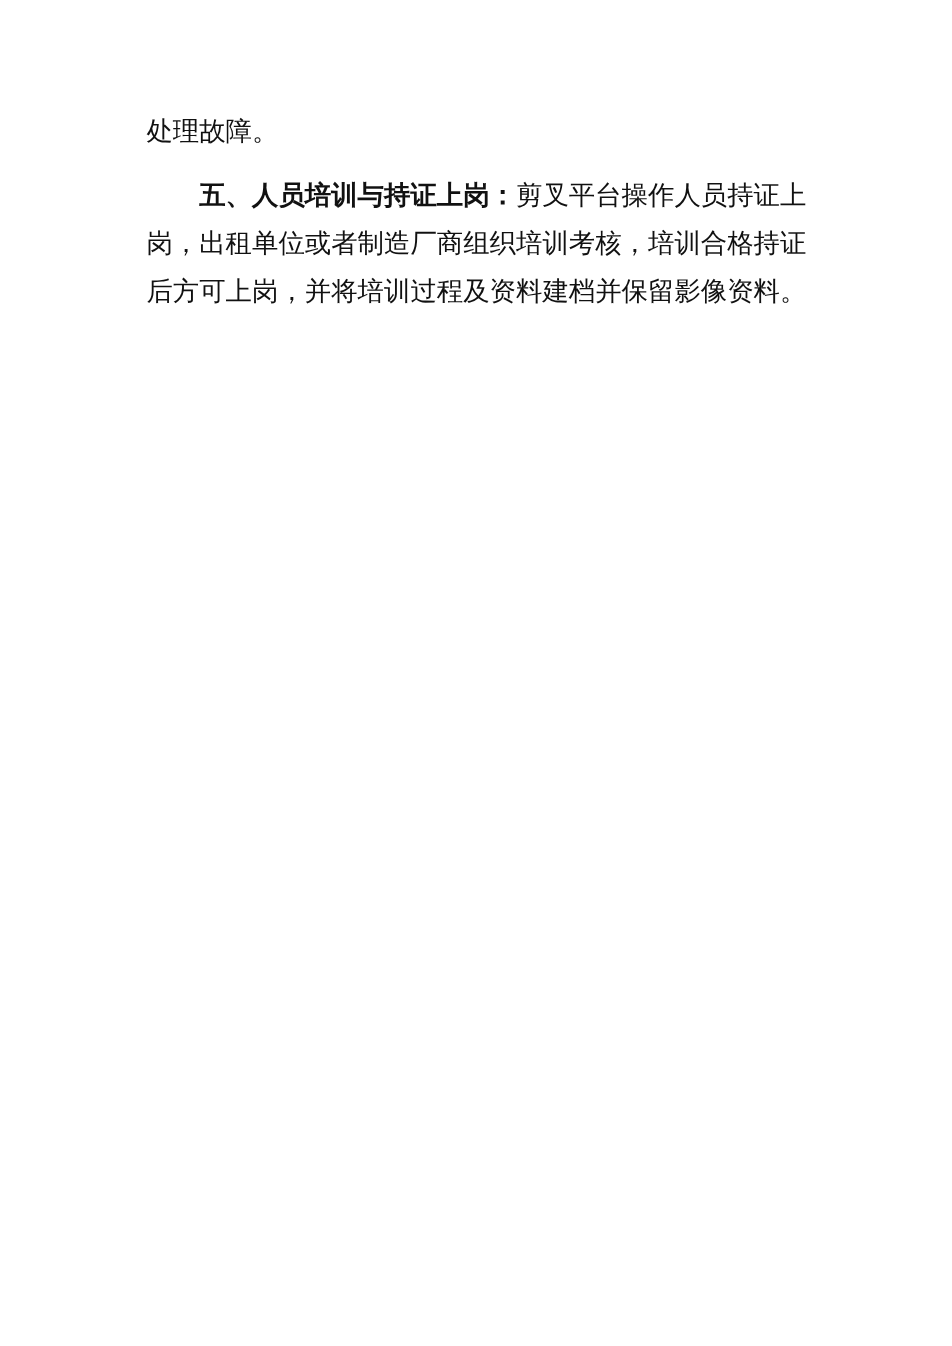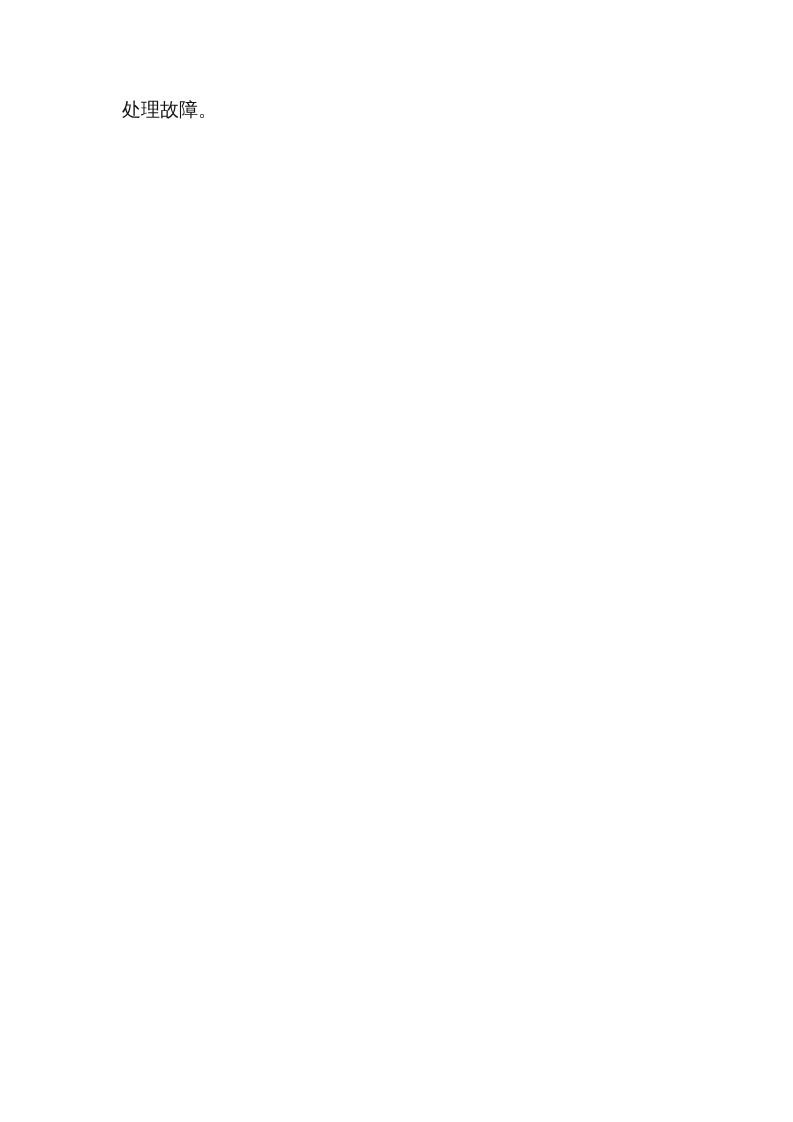--- a/index.html
+++ b/index.html
@@ -14,21 +14,21 @@
     margin: 0 auto;
     background: #ffffff;
     overflow: hidden;
     box-sizing: border-box;
     padding: 90px 121px 0 122px;
     font-family: "Liberation Serif", "DejaVu Serif", serif;
     color: #111111;
   }
   .para {
     margin: 0 0 13px 0;
-    font-size: 19px;
+    font-size: 22px;
     line-height: 40px;
     text-align: justify;
     letter-spacing: 0px;
     word-break: break-all;
   }
   .para.section {
     text-indent: 44px;
   }
   .para.continuation {
     text-indent: 0;
@@ -43,18 +43,21 @@
 </head>
 <body>
 
 <div class="page">
 
   <p class="para continuation">
     <span>处理故障。</span>
   </p>
 
 
+  <p class="para section">
+    <span class="sec-heading">五、人员培训与持证上岗：</span><span>剪叉平台操作人员持证上岗，出租单位或者制造厂商组织培训考核，培训合格持证后方可上岗，并将培训过程及资料建档并保留影像资料。</span>
+  </p>
 
 
 
 
 
 </div>
 
 </body></html>

